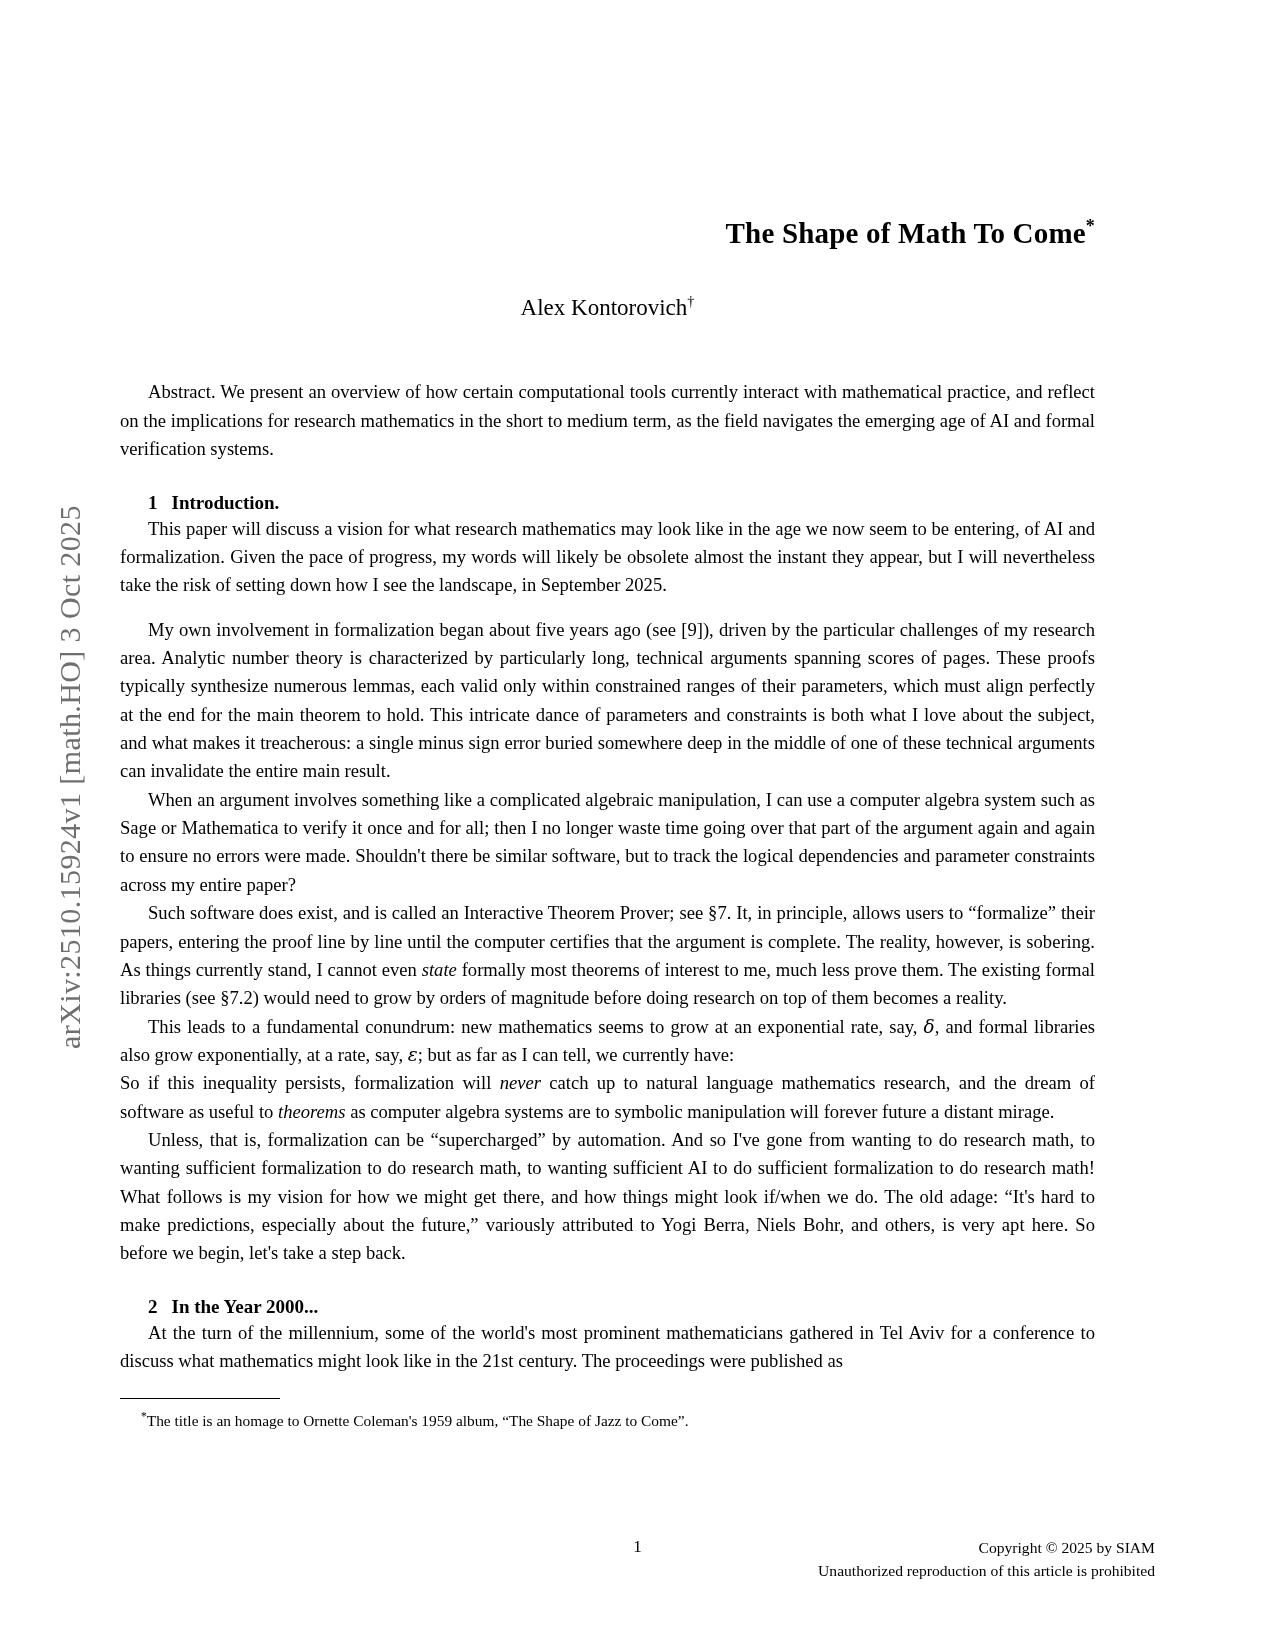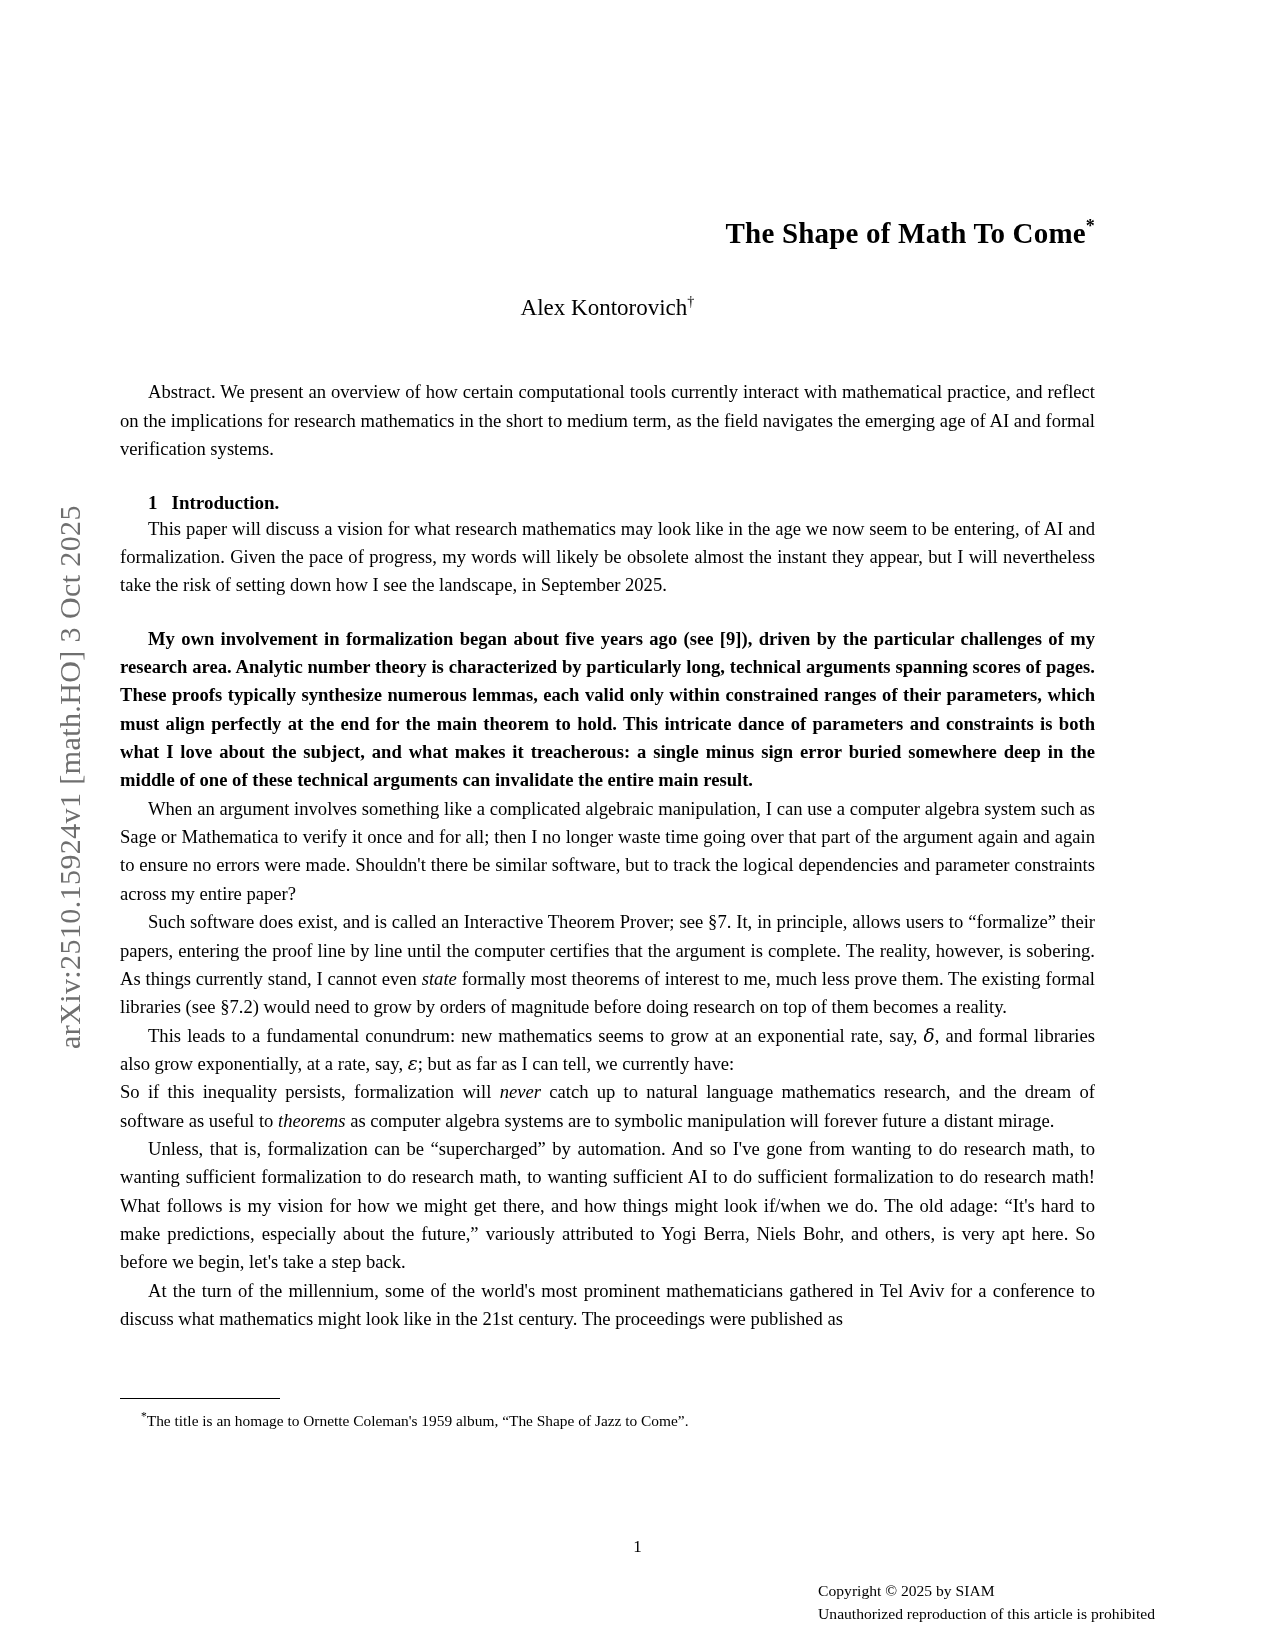--- a/index.html
+++ b/index.html
@@ -96,22 +96,21 @@
     margin: 0;
     hyphens: none;
   }
   p.body.indent {
     text-indent: 28px;
   }
   p.body.noindent {
     text-indent: 0;
   }
   p.gap-before {
-    margin-top: 25px;
-    font-weight: bold;
+    margin-top: 16px;
   }
 
   .equation {
     text-align: center;
     font-size: 19px;
     margin: 16px 0 14px 0;
     font-family: "Liberation Serif", "DejaVu Serif", serif;
   }
   .math-it {
     font-style: italic;
@@ -152,21 +151,22 @@
     position: absolute;
     left: 0;
     right: 0;
     top: 1537px;
     text-align: center;
     font-size: 17px;
   }
   .copyright {
     position: absolute;
     right: 120px;
-    top: 1580px;
+    top: 1537px;
+    text-align: right;
     font-size: 15.6px;
     line-height: 1.45;
   }
   .copyright div { white-space: nowrap; }
 </style>
 </head>
 <body>
 
 <div class="page">
 
@@ -190,20 +190,21 @@
 
     <p class="body indent"><span>Such software does exist, and is called an Interactive Theorem Prover; see §7. It, in principle, allows users to “formalize” their papers, entering the proof line by line until the computer certifies that the argument is complete. The reality, however, is sobering. As things currently stand, I cannot even </span><span class="it">state</span><span> formally most theorems of interest to me, much less prove them. The existing formal libraries (see §7.2) would need to grow by orders of magnitude before doing research on top of them becomes a reality.</span></p>
 
     <p class="body indent"><span>This leads to a fundamental conundrum: new mathematics seems to grow at an exponential rate, say, </span><span class="math-it">δ</span><span>, and formal libraries also grow exponentially, at a rate, say, </span><span class="math-it">ε</span><span>; but as far as I can tell, we currently have:</span></p>
 
 
     <p class="body noindent"><span>So if this inequality persists, formalization will </span><span class="it">never</span><span> catch up to natural language mathematics research, and the dream of software as useful to </span><span class="it">theorems</span><span> as computer algebra systems are to symbolic manipulation will forever future a distant mirage.</span></p>
 
     <p class="body indent">Unless, that is, formalization can be “supercharged” by automation. And so I've gone from wanting to do research math, to wanting sufficient formalization to do research math, to wanting sufficient AI to do sufficient formalization to do research math! What follows is my vision for how we might get there, and how things might look if/when we do. The old adage: “It's hard to make predictions, especially about the future,” variously attributed to Yogi Berra, Niels Bohr, and others, is very apt here. So before we begin, let's take a step back.</p>
 
+    <div class="section-head"><span class="num">2</span><span>In the Year 2000...</span></div>
 
     <p class="body indent">At the turn of the millennium, some of the world's most prominent mathematicians gathered in Tel Aviv for a conference to discuss what mathematics might look like in the 21st century. The proceedings were published as</p>
 
   </div>
 
   <div class="footnote-area">
     <div class="footnote-rule"></div>
     <p class="footnote indent"><sup>*</sup><span>The title is an homage to Ornette Coleman's 1959 album, “The Shape of Jazz to Come”.</span></p>
   </div>
 

